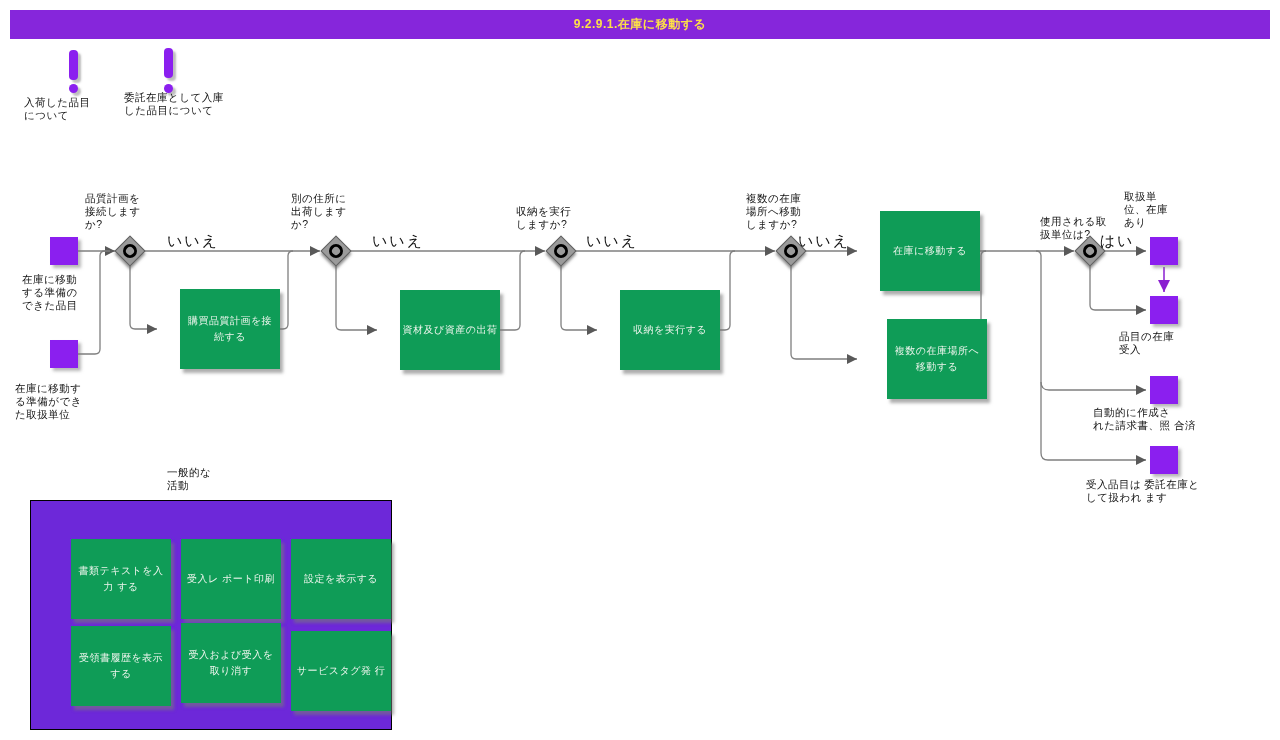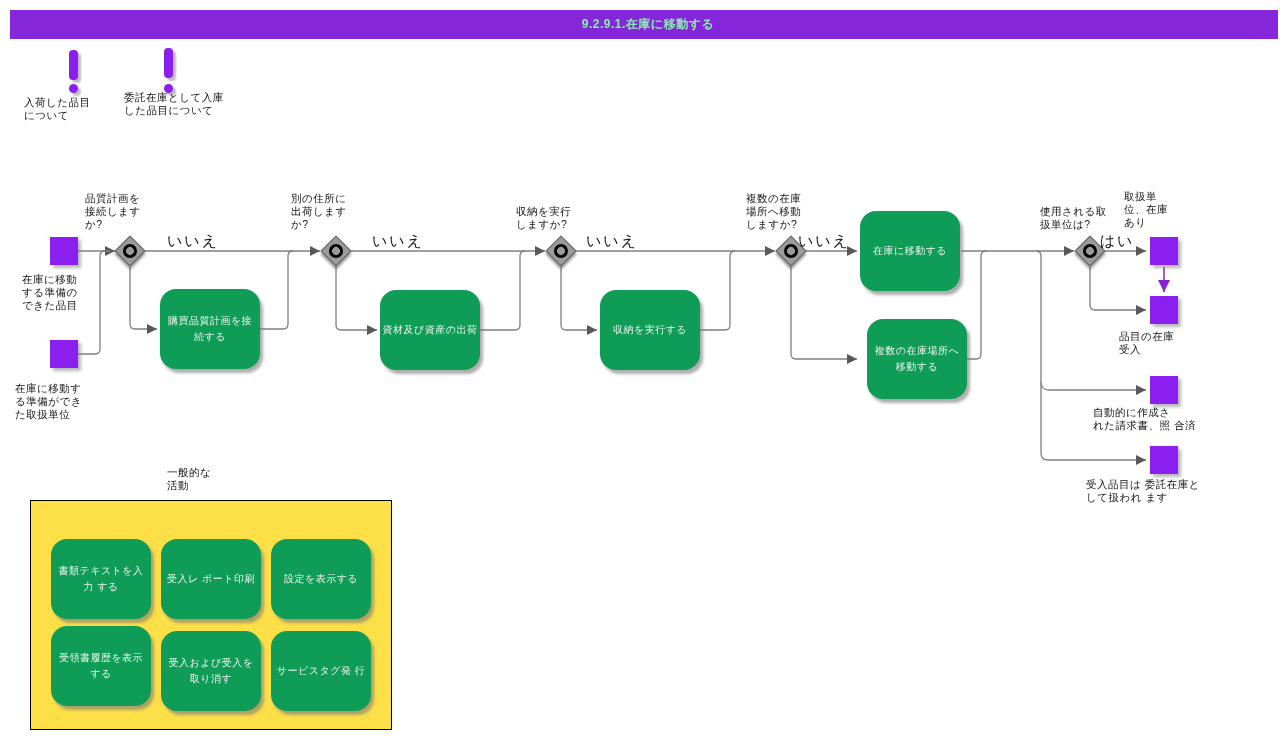--- a/index.html
+++ b/index.html
@@ -2,40 +2,40 @@
 <html><head>
 <meta charset="utf-8">
 <style>
   html,body { margin:0; padding:0; background:#ffffff; }
   .page {
     position:relative; width:1280px; height:740px; background:#ffffff;
     font-family:"Liberation Sans","DejaVu Sans",sans-serif; overflow:hidden;
   }
   .titlebar {
     position:absolute; left:10px; top:10px; width:1260px; height:29px;
-    background:#8626DB; color:#86efac; font-size:12px; font-weight:bold;
-    display:flex; align-items:center; justify-content:center; letter-spacing:0.5px;padding-left:8px;
+    background:#8626DB; color:#fde047; font-size:12px; font-weight:bold;
+    display:flex; align-items:center; justify-content:center; letter-spacing:0.5px;
   }
   svg.wires { position:absolute; left:0; top:0; width:1280px; height:740px; pointer-events:none; }
   .lbl {
     position:absolute; font-size:10.5px; line-height:13px; letter-spacing:0.5px;
     color:#111111; text-align:left; white-space:pre-line; z-index:3;
   }
   .branch { position:absolute; font-size:15px; line-height:13px; letter-spacing:2px;
     color:#111111; text-align:center; white-space:nowrap; z-index:3; }
   .sq {
     position:absolute; width:28px; height:28px; background:#8B1FEF;
     box-shadow:3px 3px 3px rgba(125,125,125,0.55); z-index:2;
   }
   .task {
-    position:absolute; background:#0F9C57; border-radius:16px; color:#ECF5EC;
+    position:absolute; background:#0F9C57; border-radius:0; color:#ECF5EC;
     font-size:10px; line-height:16px; letter-spacing:0.5px;
     display:flex; align-items:center; justify-content:center; text-align:center;
     white-space:pre-line; box-shadow:3px 4px 3px rgba(120,120,120,0.6);
-    box-sizing:border-box; padding:2px; z-index:2;
+    box-sizing:border-box; padding:2px; z-index:2;margin-left:20px;
   }
   .flowtask { width:100px; height:80px; }
   .panelbtn { width:100px; height:80px; }
   .gw {
     position:absolute; width:20px; height:20px; background:#9B9B9B;
     border:1px solid #5e5e5e; transform:rotate(45deg);
     box-shadow:2px 2px 3px rgba(105,105,105,0.75); z-index:2;
   }
   .gw::after {
     content:""; position:absolute; left:3px; top:3px; width:14px; height:14px;
@@ -44,21 +44,21 @@
   .notebar {
     position:absolute; width:9px; height:30px; background:#8B1FEF; border-radius:4px;
     box-shadow:3px 3px 2px rgba(125,125,125,0.5); z-index:2;
   }
   .notedot {
     position:absolute; width:9px; height:9px; background:#8B1FEF; border-radius:50%;
     box-shadow:3px 3px 2px rgba(125,125,125,0.5); z-index:2;
   }
   .panel {
     position:absolute; left:30px; top:500px; width:360px; height:228px;
-    border:1px solid #000000; background:#fde047; z-index:1;
+    border:1px solid #000000; background:#6d28d9; z-index:1;
   }
 </style>
 </head>
 <body>
 
 <div class="page">
 
   <div class="titlebar">
     <span>9.2.9.1.在庫に移動する</span>
   </div>
@@ -135,21 +135,21 @@
 しますか?</div>
   <div class="branch" style="left:582px; top:234px; width:60px;">いいえ</div>
 
   <div class="gw" style="left:780px; top:240px;"></div>
   <div class="lbl" style="left:746px; top:192px; width:90px;">複数の在庫
 場所へ移動
 しますか?</div>
   <div class="branch" style="left:794px; top:234px; width:60px;">いいえ</div>
 
   <div class="gw" style="left:1079px; top:240px;"></div>
-  <div class="lbl" style="left:1040px; top:205px; width:100px;">使用される取
+  <div class="lbl" style="left:1040px; top:215px; width:100px;">使用される取
 扱単位は?</div>
   <div class="branch" style="left:1087px; top:234px; width:60px;">はい</div>
 
   <div class="task flowtask" style="left:160px; top:289px;">購買品質計画を接
 続する</div>
   <div class="task flowtask" style="left:380px; top:290px;">資材及び資産の出荷</div>
   <div class="task flowtask" style="left:600px; top:290px;">収納を実行する</div>
   <div class="task flowtask" style="left:860px; top:211px;">在庫に移動する</div>
   <div class="task flowtask" style="left:867px; top:319px;">複数の在庫場所へ
 移動する</div>
@@ -161,30 +161,30 @@
 
   <div class="sq" style="left:1150px; top:296px;"></div>
   <div class="lbl" style="left:1119px; top:330px; width:90px;">品目の在庫
 受入</div>
 
   <div class="sq" style="left:1150px; top:376px;"></div>
   <div class="lbl" style="left:1093px; top:406px; width:150px;">自動的に作成さ
 れた請求書、照 合済</div>
 
   <div class="sq" style="left:1150px; top:446px;"></div>
-  <div class="lbl" style="left:1086px; top:478px; width:160px;">受入品目は 委託在庫と
+  <div class="lbl" style="left:1086px; top:478px; width:160px;font-family:Liberation Serif, serif;">受入品目は 委託在庫と
 して扱われ ます</div>
 
   <div class="lbl" style="left:167px; top:466px; width:80px;">一般的な
 活動</div>
   <div class="panel">
     <div class="task panelbtn" style="left:20px; top:38px;">書類テキストを入
 力 する</div>
     <div class="task panelbtn" style="left:130px; top:38px;">受入レ ポート印刷</div>
     <div class="task panelbtn" style="left:240px; top:38px;">設定を表示する</div>
     <div class="task panelbtn" style="left:20px; top:125px;">受領書履歴を表示
 する</div>
-    <div class="task panelbtn" style="left:130px; top:130px;">受入および受入を
+    <div class="task panelbtn" style="left:130px; top:122px;">受入および受入を
 取り消す</div>
     <div class="task panelbtn" style="left:240px; top:130px;">サービスタグ発 行</div>
   </div>
 
 </div>
 
 </body></html>

